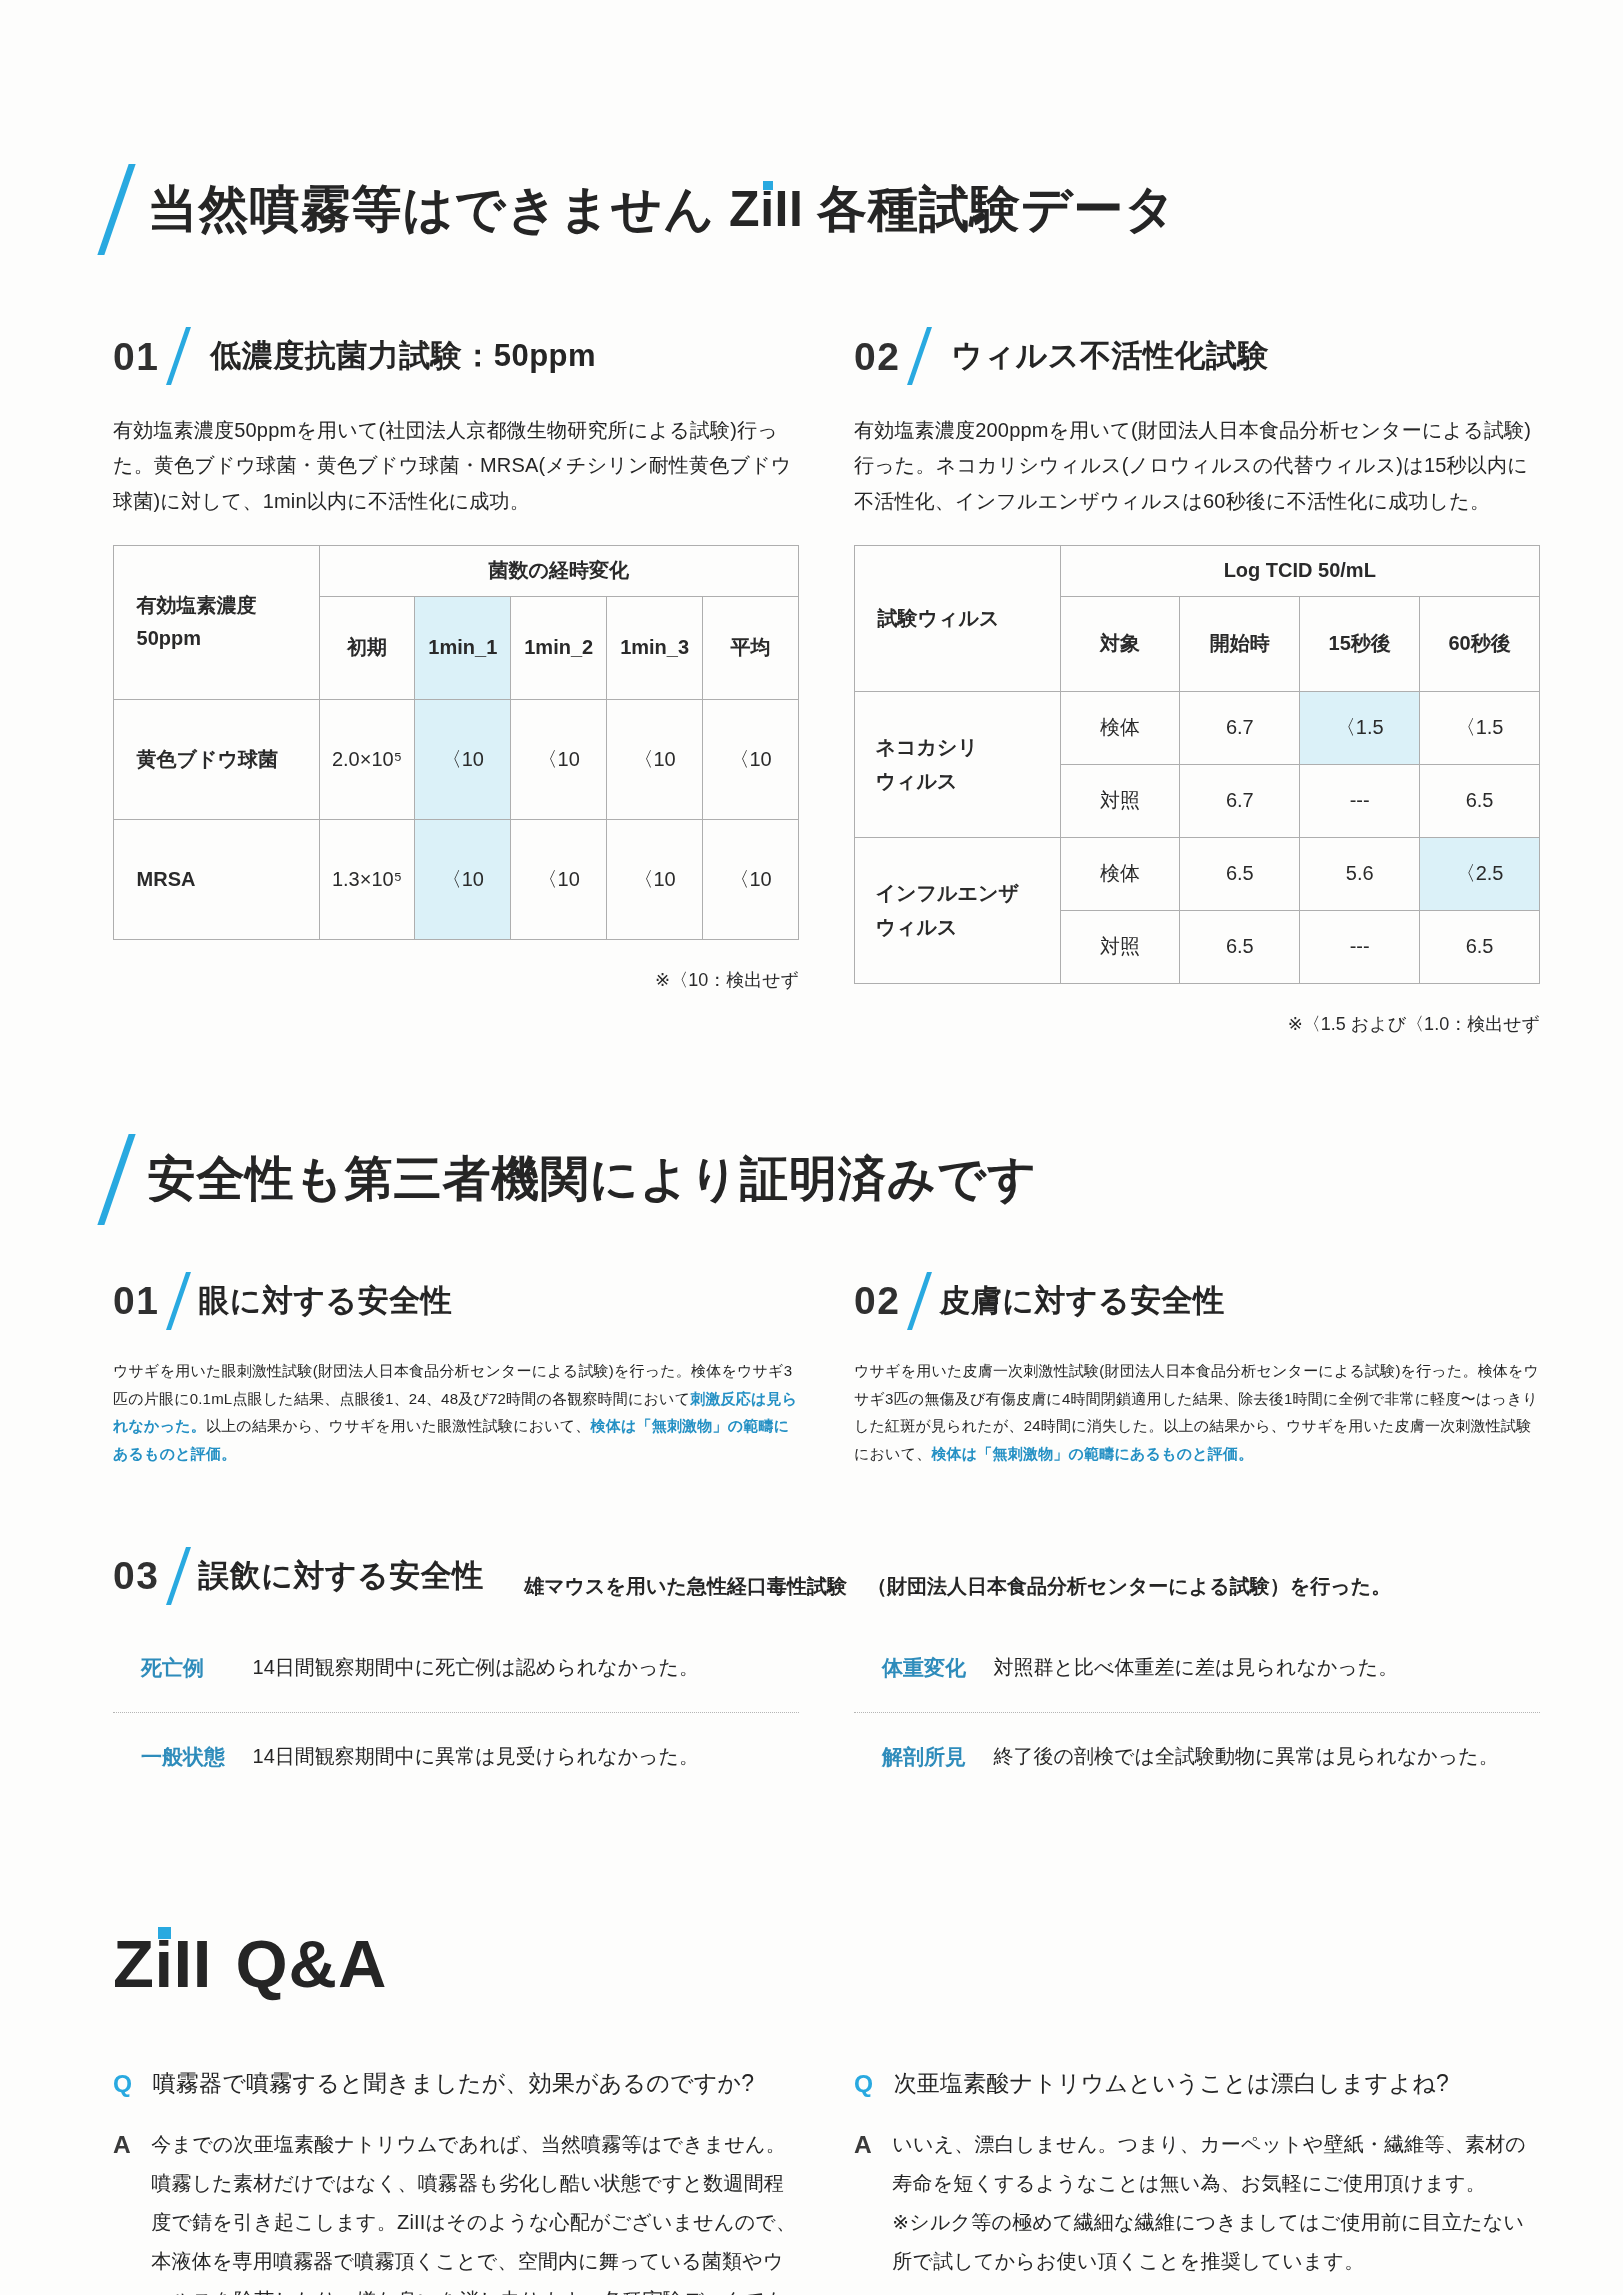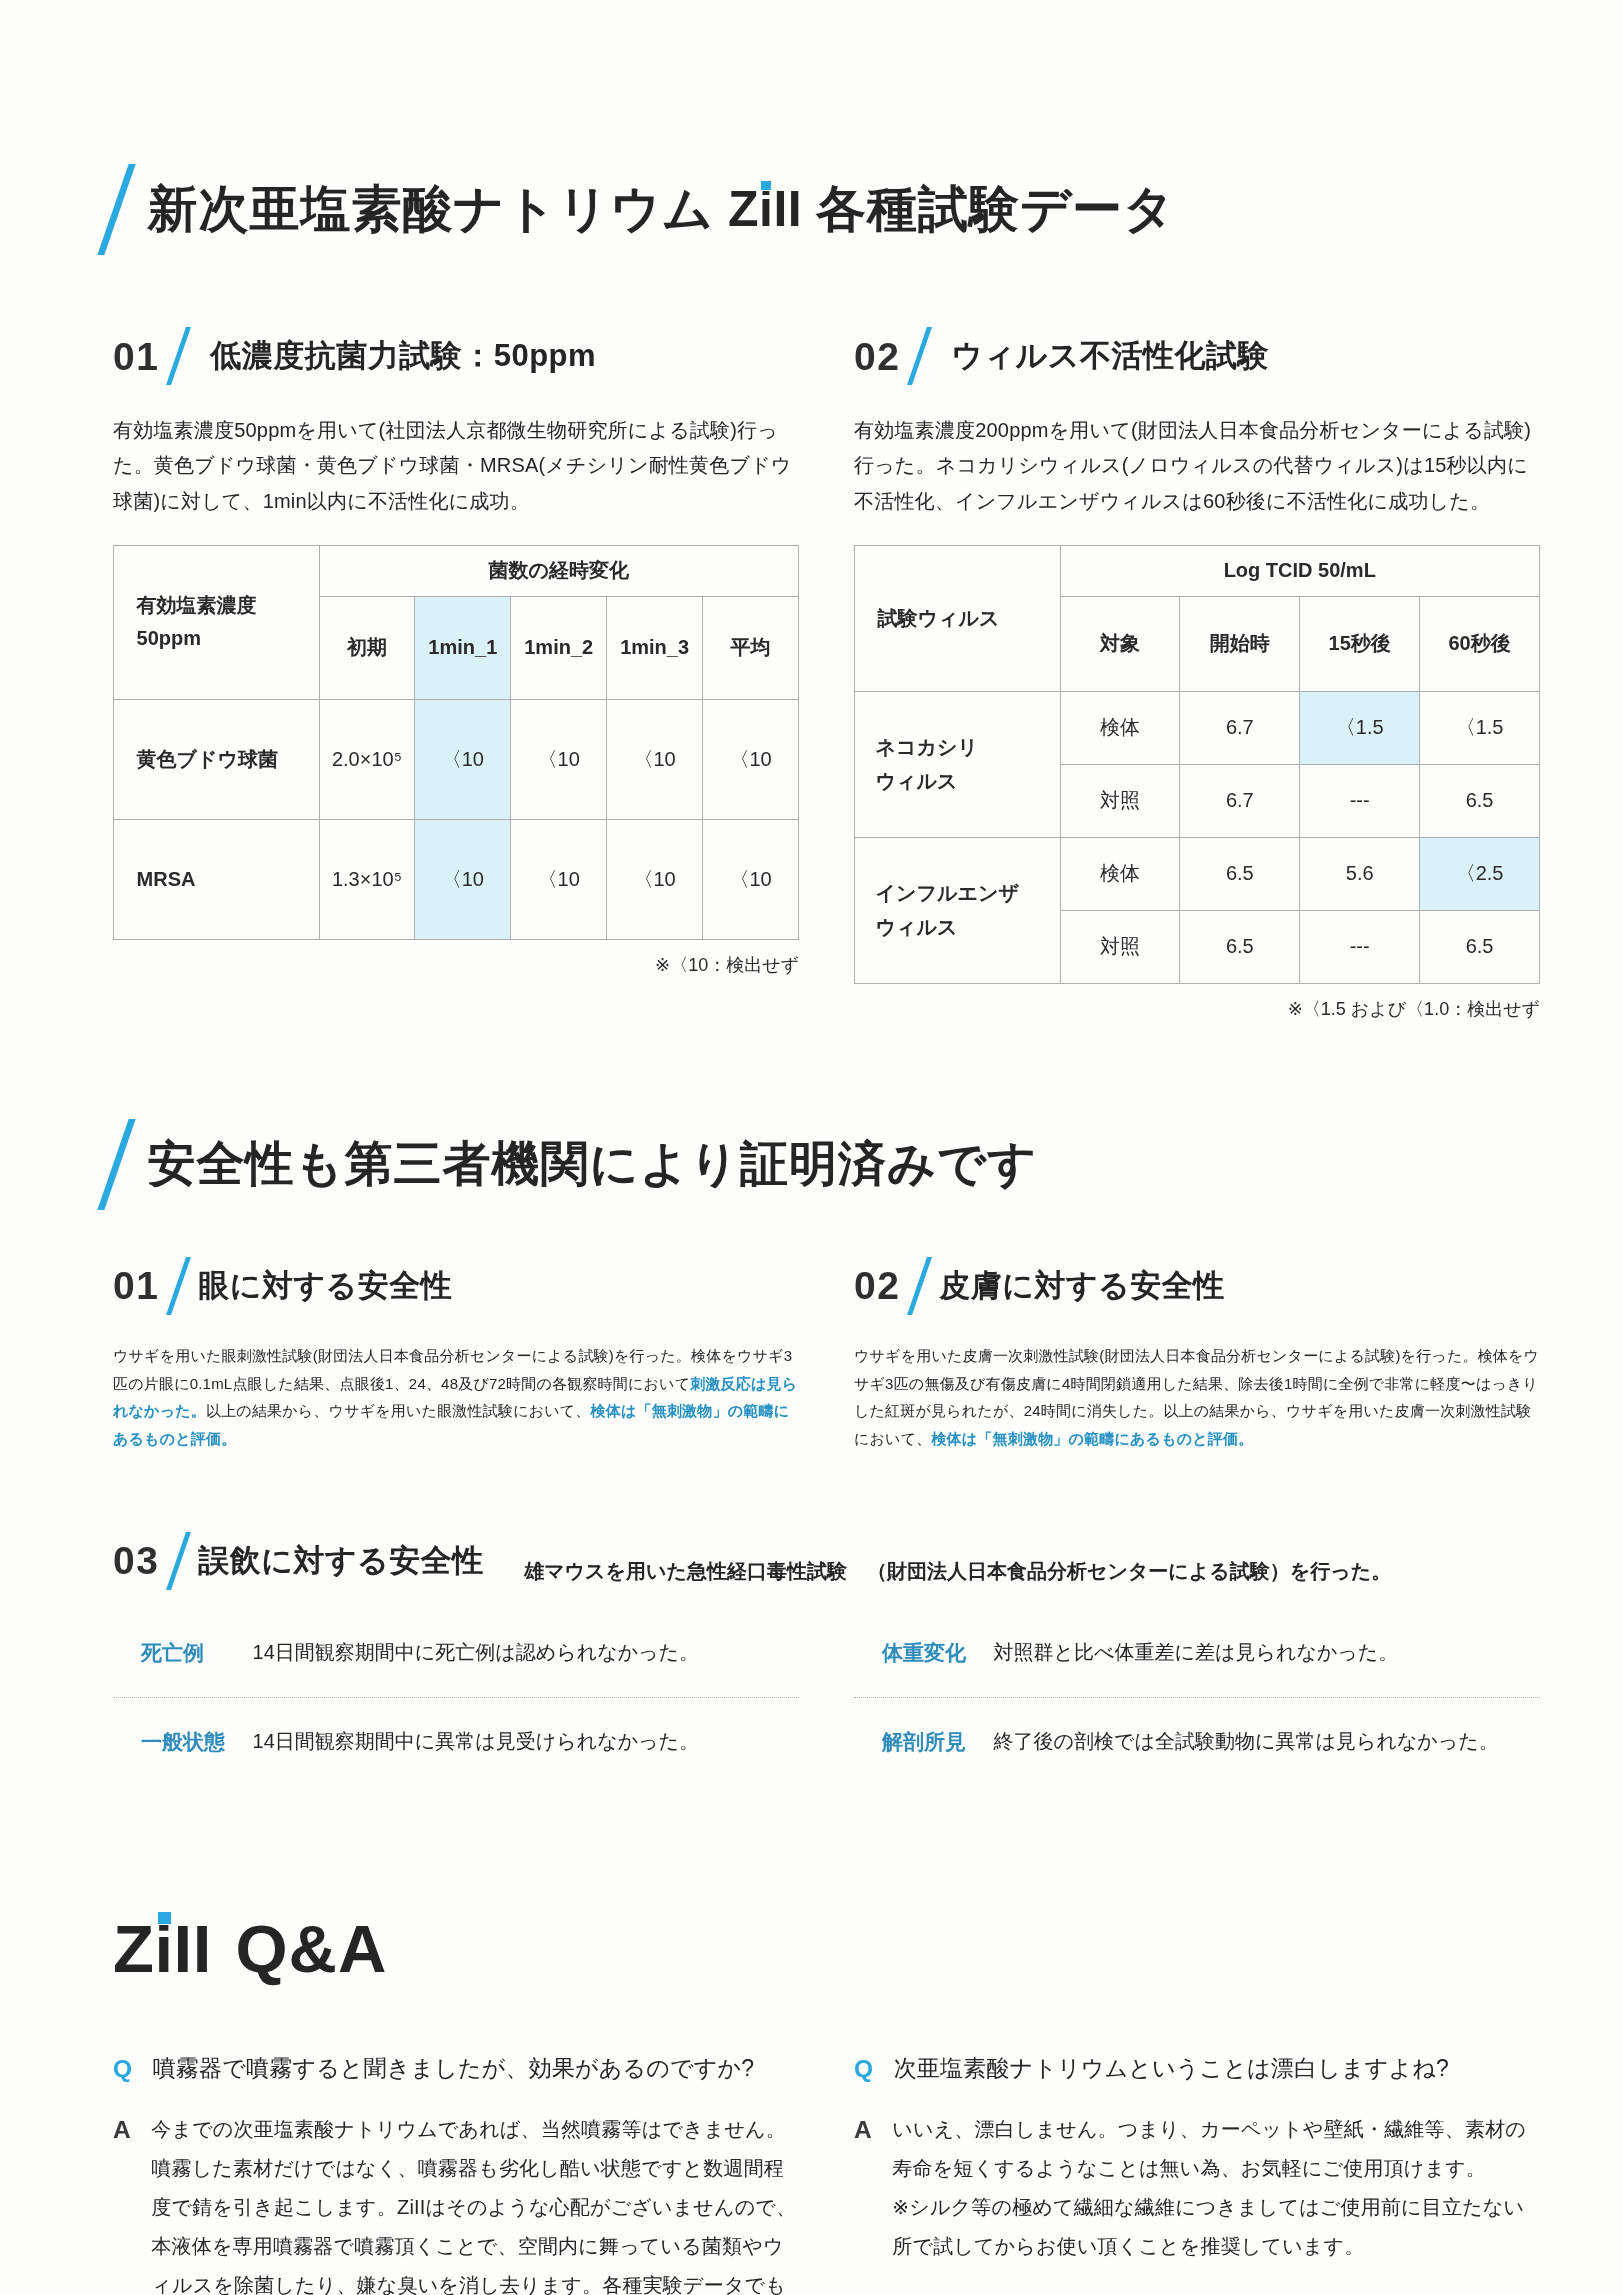--- a/index.html
+++ b/index.html
@@ -48,21 +48,21 @@
   .t1 .h2 th{height:102px;font-weight:bold;}
   .t1 td.cell{height:119px;}
   .corner{text-align:left;padding-left:22.6px;font-weight:bold;line-height:1.65;}
   .corner span{display:block;}
   .rowlabel{text-align:left;padding-left:22.6px;font-weight:bold;}
   .t2 .h1 th{height:50px;}
   .t2 .h2 th{height:94px;}
   .t2 td.cell{height:72px;}
   .vlabel{text-align:left;padding-left:20.6px;font-weight:bold;line-height:1.7;}
   .vlabel span{display:block;}
-  .footnote{text-align:right;font-size:18px;margin-top:13px;color:#2a2a2a;}
+  .footnote{text-align:right;font-size:18px;margin-top:28px;color:#2a2a2a;}
 
   
   .safety-par{margin:27px 0 0;font-size:15px;line-height:1.85;letter-spacing:0.2px;}
   .em-blue{color:#2490c4;font-weight:bold;}
 
   
   .sec03{margin-top:79px;}
   .results{display:grid;grid-template-columns:1fr 1fr;column-gap:55px;margin-top:47px;}
   .result{display:flex;gap:23.6px;align-items:flex-start;}
   .result .label{color:#2e8cbb;font-weight:bold;font-size:21px;flex:0 0 88px;line-height:1.5;margin-left:28px;}
@@ -82,21 +82,21 @@
   .a-badge{color:#3a3a3a;font-weight:bold;font-size:24.5px;line-height:1.6;flex:0 0 auto;}
   .a-text{font-size:20px;line-height:1.95;white-space:pre-line;letter-spacing:0.2px;}
 </style>
 </head>
 <body>
 
 <div class="page">
 
   <div class="main-header">
     <span class="slash big"></span>
-    <h1 class="main-title"><span>新次亜塩素酸ナトリウム</span><span class="logo"><span>Z</span><span class="li">i</span><span>II</span></span><span>各種試験データ</span></h1>
+    <h1 class="main-title"><span>当然噴霧等はできません</span><span class="logo"><span>Z</span><span class="li">i</span><span>II</span></span><span>各種試験データ</span></h1>
   </div>
 
   <div class="two-col">
 
     <section>
       <div class="item-head">
         <span class="item-num">01</span>
         <span class="slash mid"></span>
         <h2 class="item-title" style="margin:12px">低濃度抗菌力試験：50ppm</h2>
       </div>

